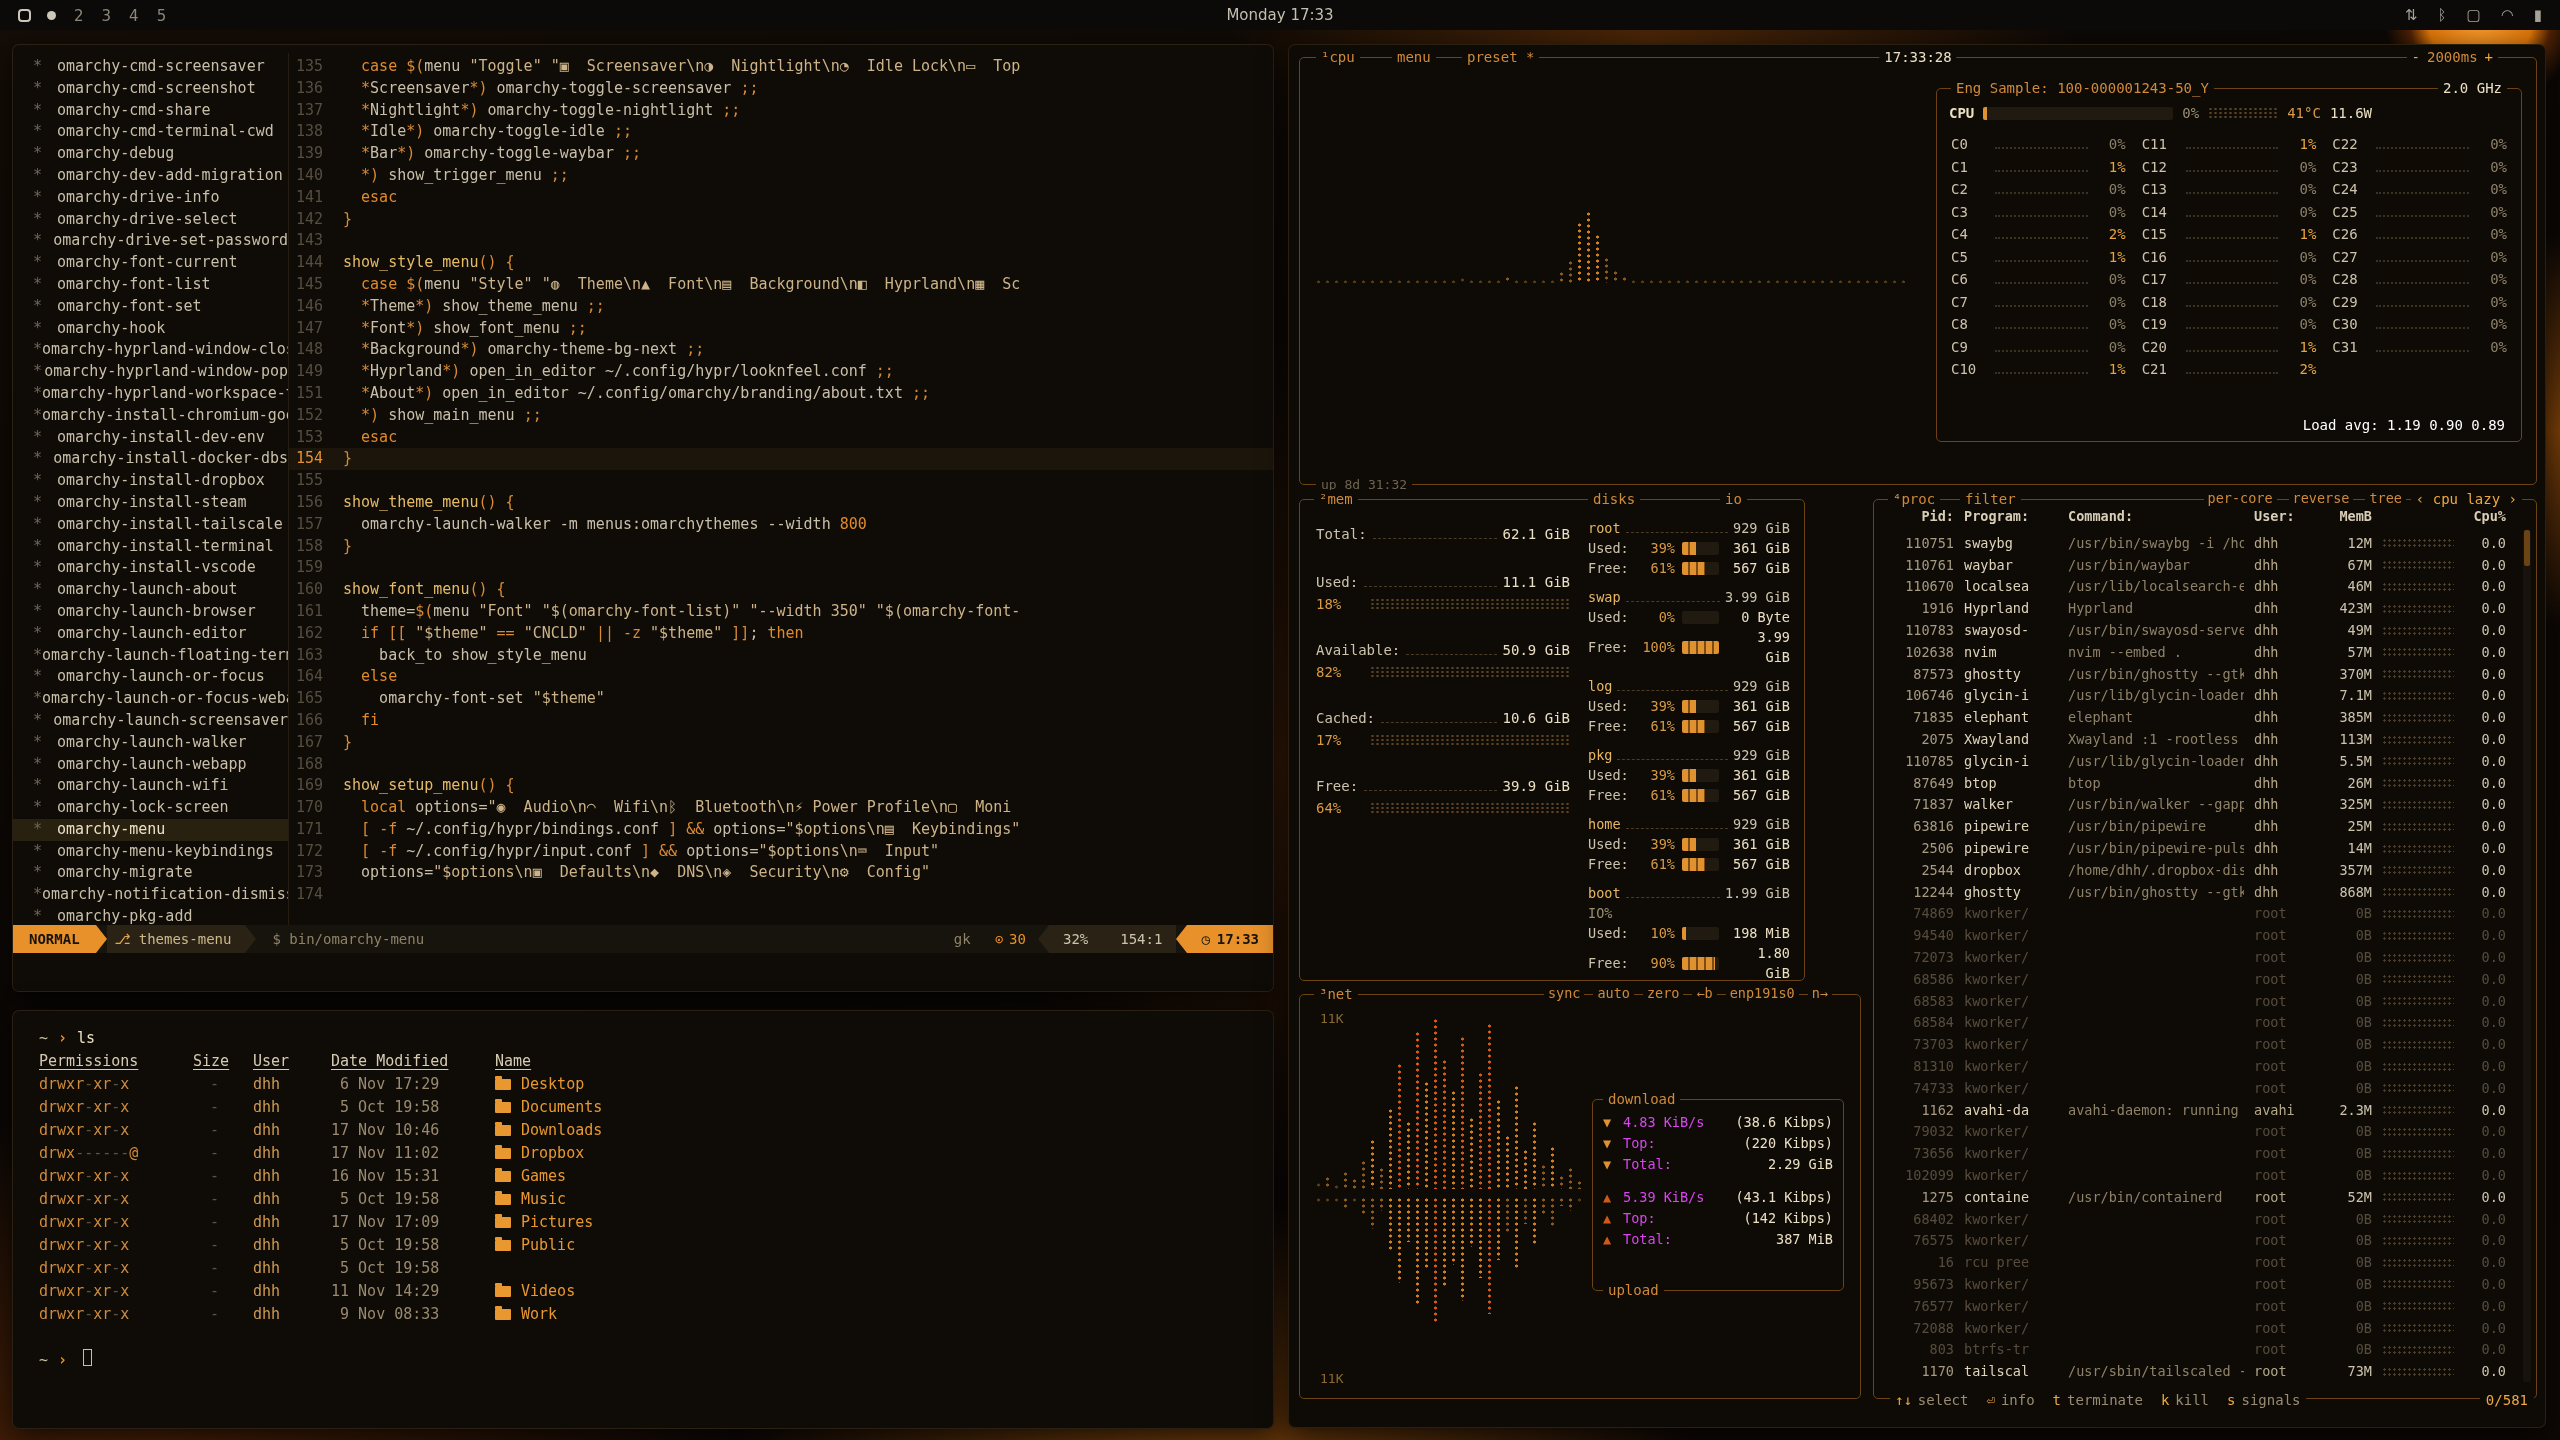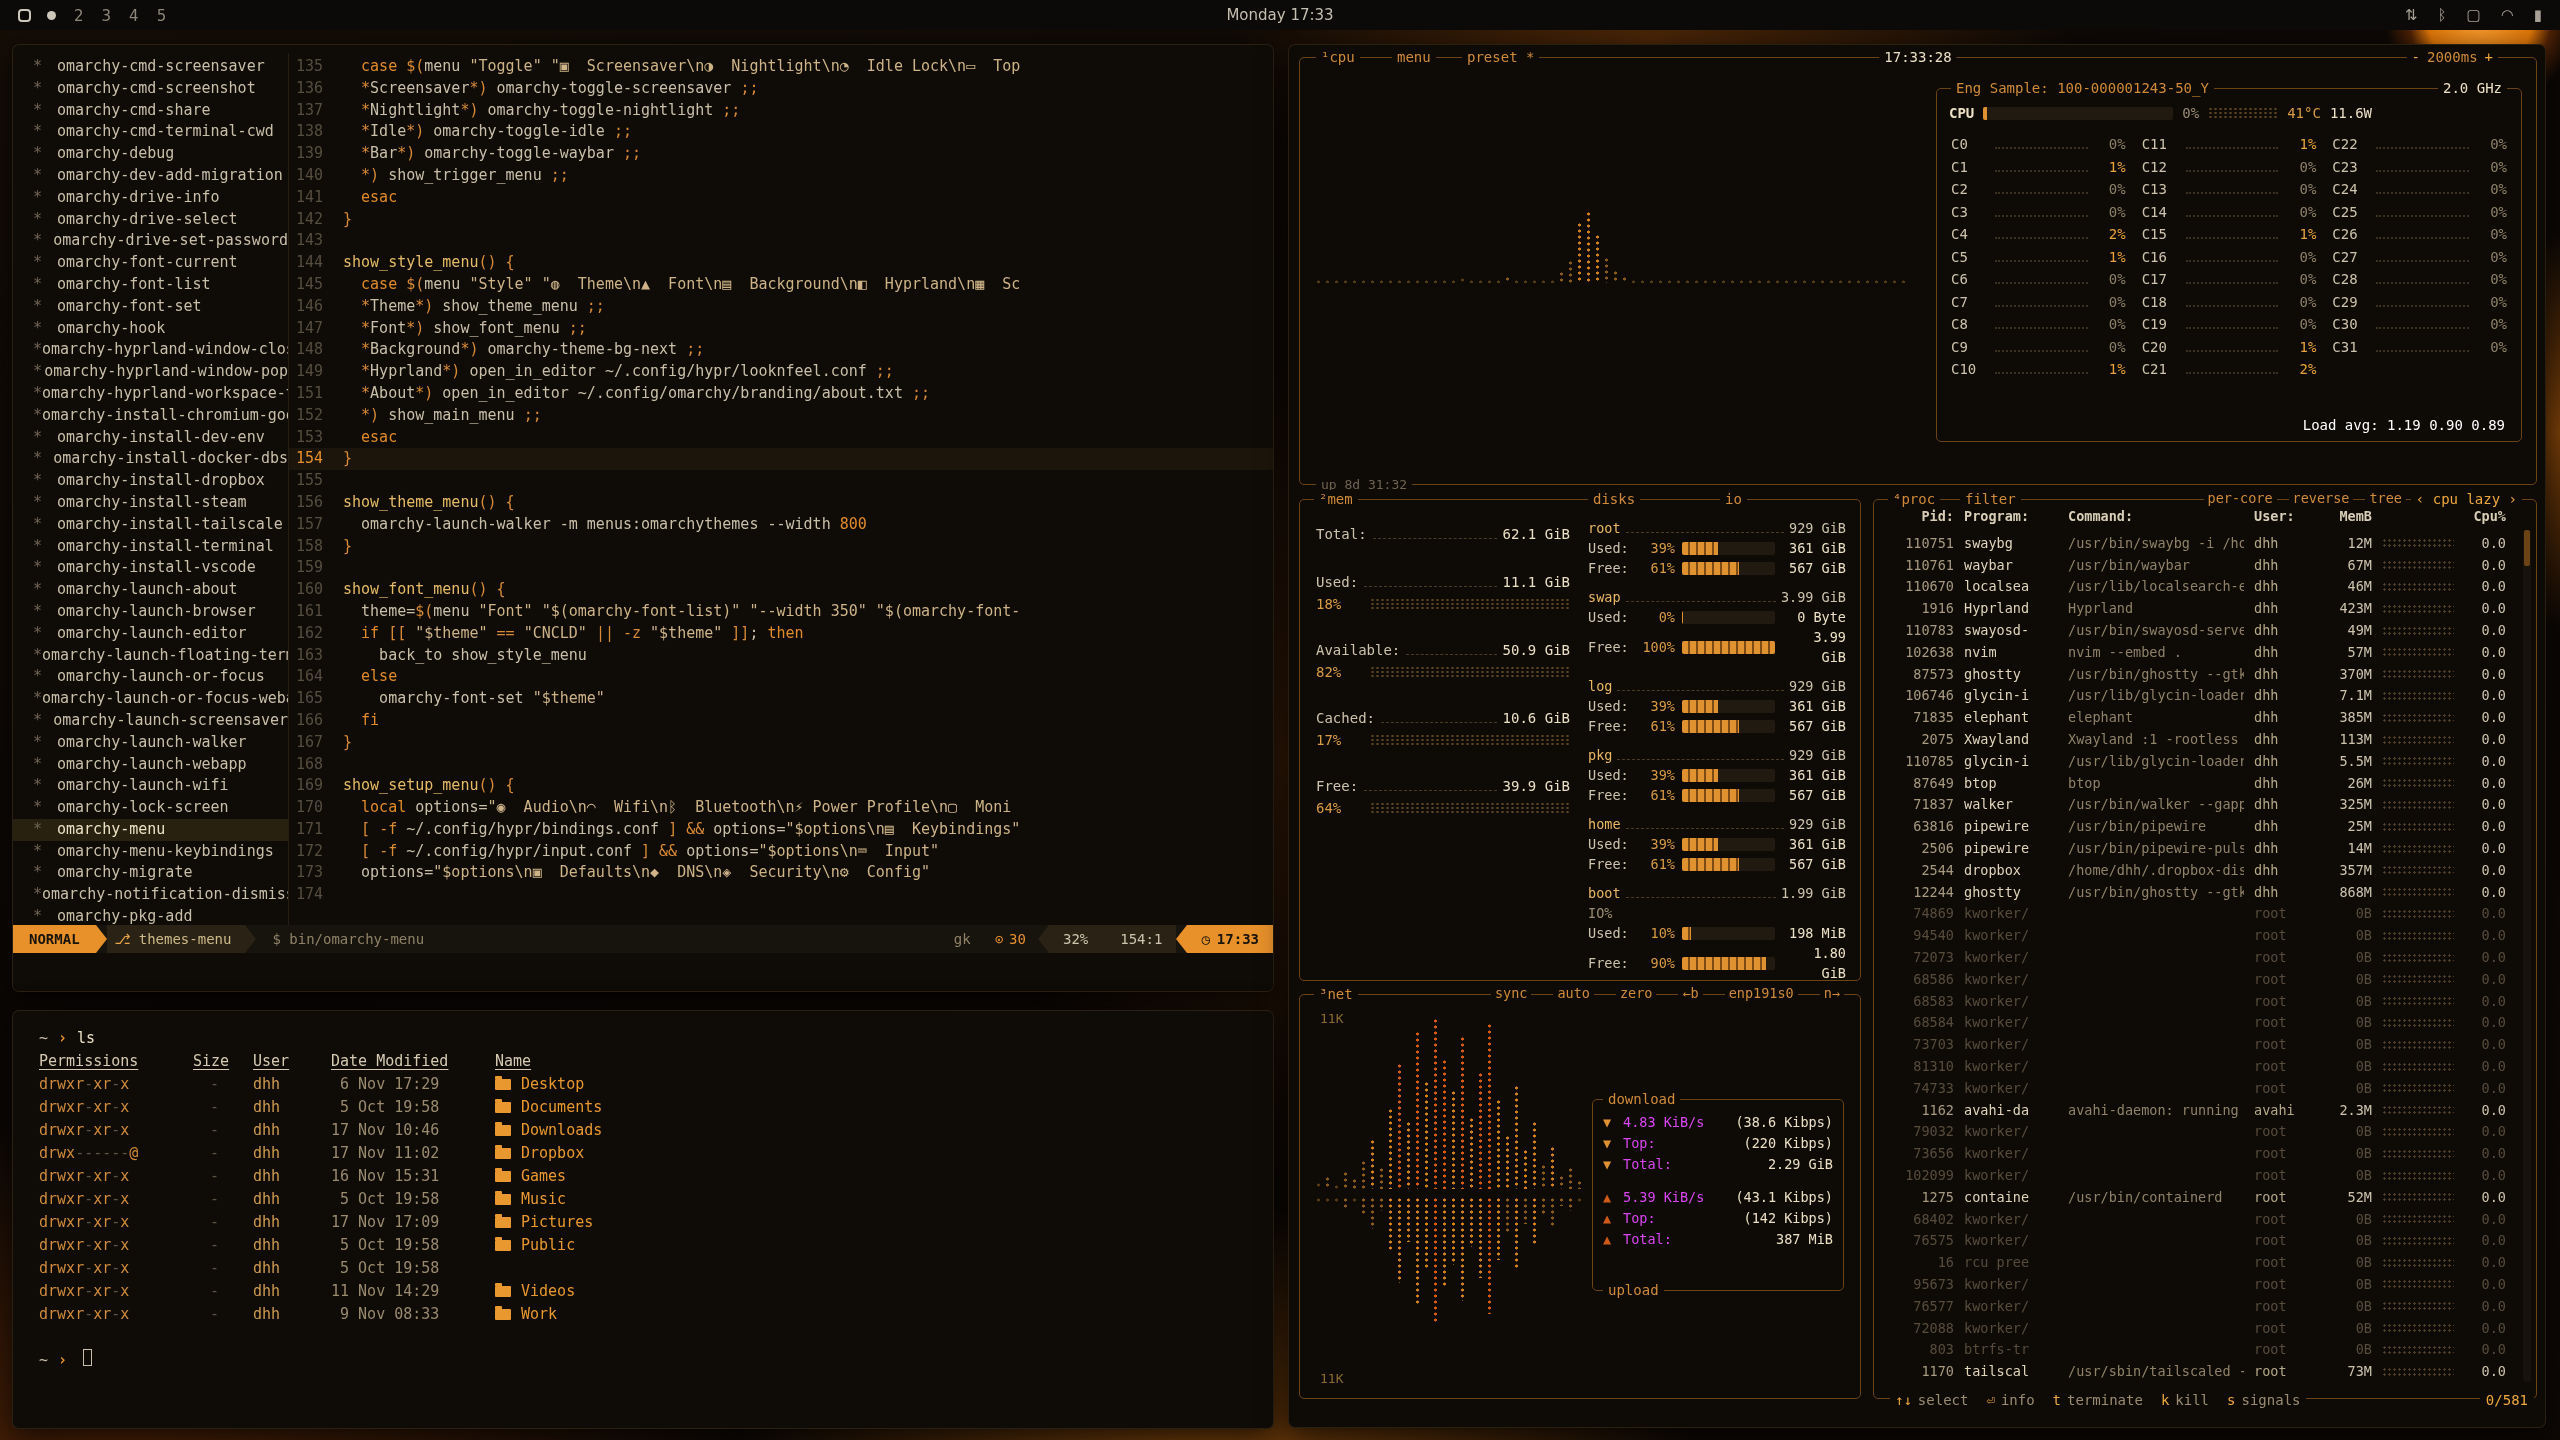--- a/index.html
+++ b/index.html
@@ -85,21 +85,21 @@
   .folder-ico::before{content:"";position:absolute;top:-3px;left:0;width:7px;height:3px;
     background:#e8982f;border-radius:1px 1px 0 0}
   .cursor{display:inline-block;width:9px;height:17px;border:1px solid #c9bfa9;margin-left:6px;
     vertical-align:middle}
   
   .win-btop{left:1288px;top:44px;width:1258px;height:1384px;background:#0e0b07;font-size:14px}
   .bx{position:absolute;border:1px solid #6b4314;border-radius:5px}
   .bx-lab{position:absolute;top:-10px;background:#0e0b07;padding:0 5px;color:#cf8a3a;
     font-size:14px;line-height:19px;white-space:nowrap}
   .bx-cpu{left:10px;top:12px;width:1238px;height:428px}
-  .bx-mem{left:10px;top:454px;width:562px;height:482px}
+  .bx-mem{left:10px;top:454px;width:506px;height:482px}
   .bx-net{left:10px;top:949px;width:562px;height:405px}
   .bx-proc{left:584px;top:454px;width:664px;height:900px}
   .bx-clock{left:50%;transform:translateX(-50%);color:#ece0c4}
   .bx-interval{right:38px;display:flex;gap:7px}
   .hl{color:#eda83f}
   .uptime{top:auto;bottom:-10px;left:16px;color:#6f6352;font-size:13px}
   
   .cpu-graph{position:absolute;left:16px;top:80px;width:600px;height:145px;display:flex;
     align-items:flex-end;overflow:hidden}
   .gcol{flex:0 0 5px;width:5px;margin-right:4px;
@@ -147,21 +147,21 @@
   .dname{color:#e8b763}
   .dline{flex:1;border-bottom:1px dashed #4a3c26;margin:0 5px 5px}
   .dsize{color:#cdc3ad}
   .disk-row{display:flex;align-items:center;line-height:20px;gap:7px}
   .dlab{width:44px;color:#cdc3ad}
   .dpct{width:36px;text-align:right;color:#d89a45}
   .disk-row .meter{flex:1}
   .dval{width:64px;text-align:right;color:#ece0c4}
   .dio{color:#9a8c72}
   
-  .net-ctrls{position:absolute;top:-10px;right:16px;display:flex;gap:22px}
+  .net-ctrls{position:absolute;top:-10px;right:28px;display:flex;gap:9px}
   .nctl{background:#0e0b07;padding:0 4px;color:#cf8a3a;font-size:13.5px}
   .net-graph{position:absolute;left:16px;width:272px;overflow:hidden;display:flex}
   .ng-down{top:14px;height:180px;align-items:flex-end}
   .ng-up{top:202px;height:180px;align-items:flex-start}
   .nsc{position:absolute;left:20px;color:#8a6a30;font-size:13px;z-index:2}
   .nsc-top{top:16px}.nsc-bot{bottom:12px}
   .net-stats{position:absolute;left:292px;top:104px;width:252px;height:192px;
     border:1px solid #6b4314;border-radius:5px;background:#0e0b07;padding:12px 10px 6px}
   .ns-lab-dl{left:10px}
   .ns-lab-ul{top:auto;bottom:-10px;left:10px}

